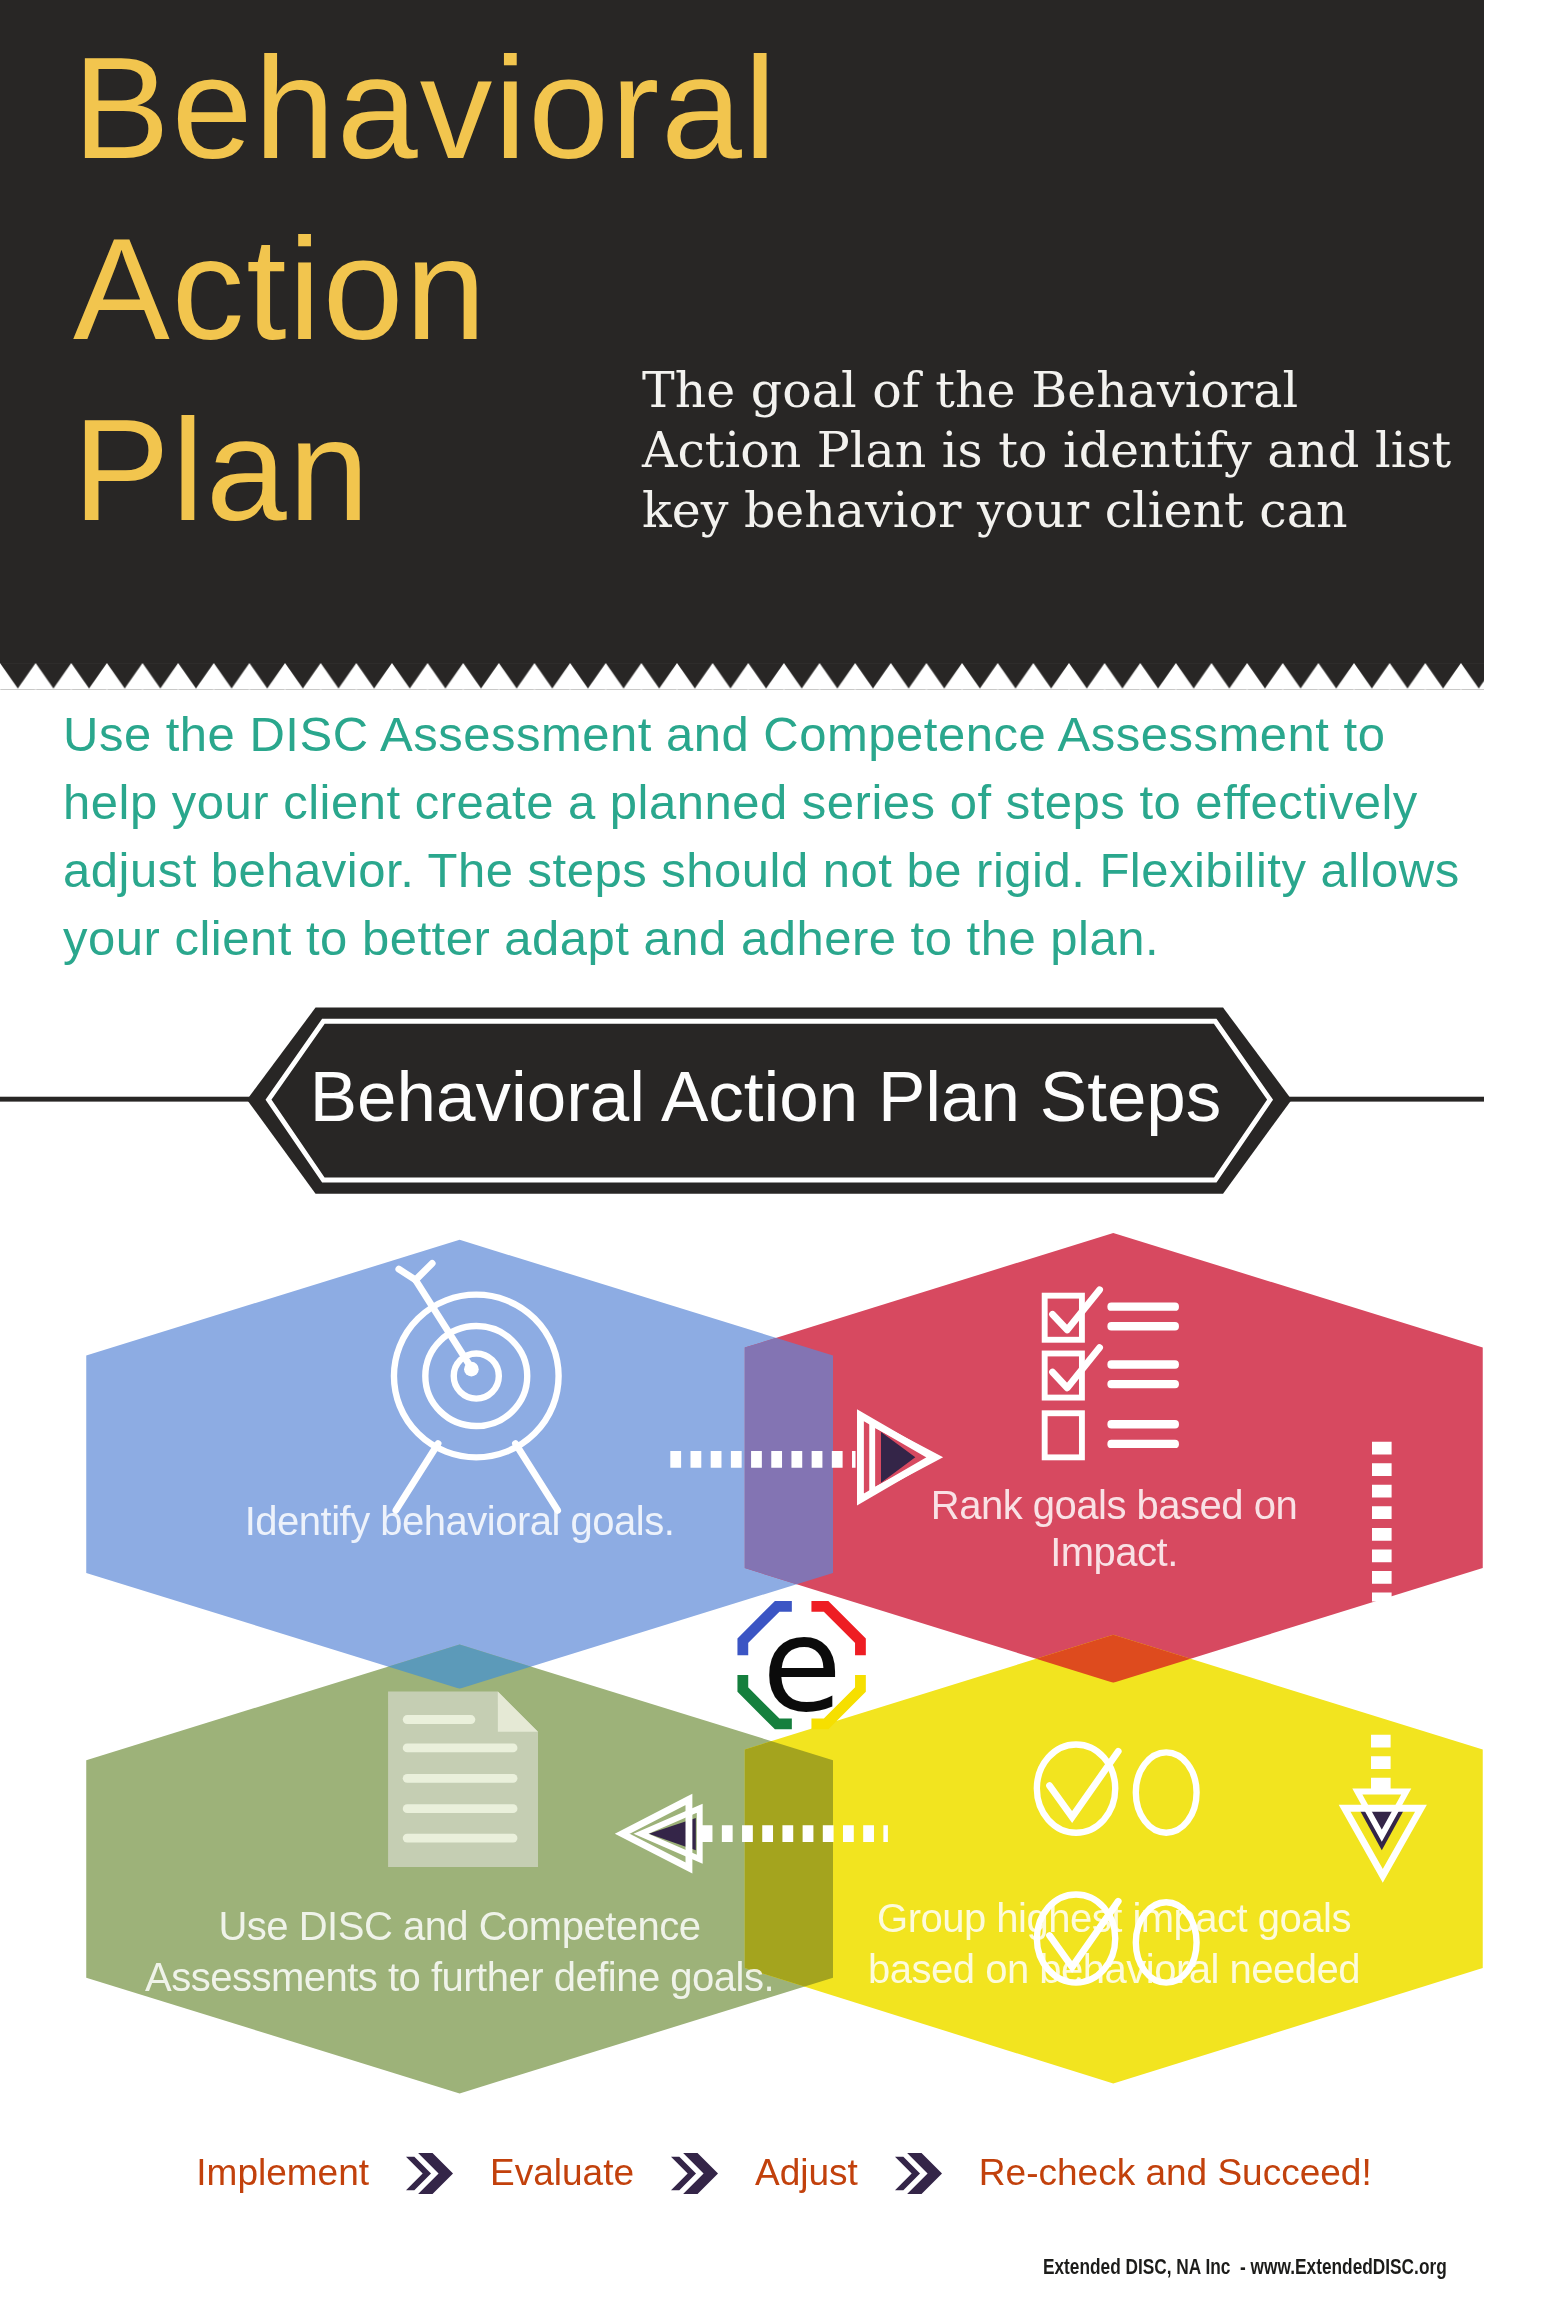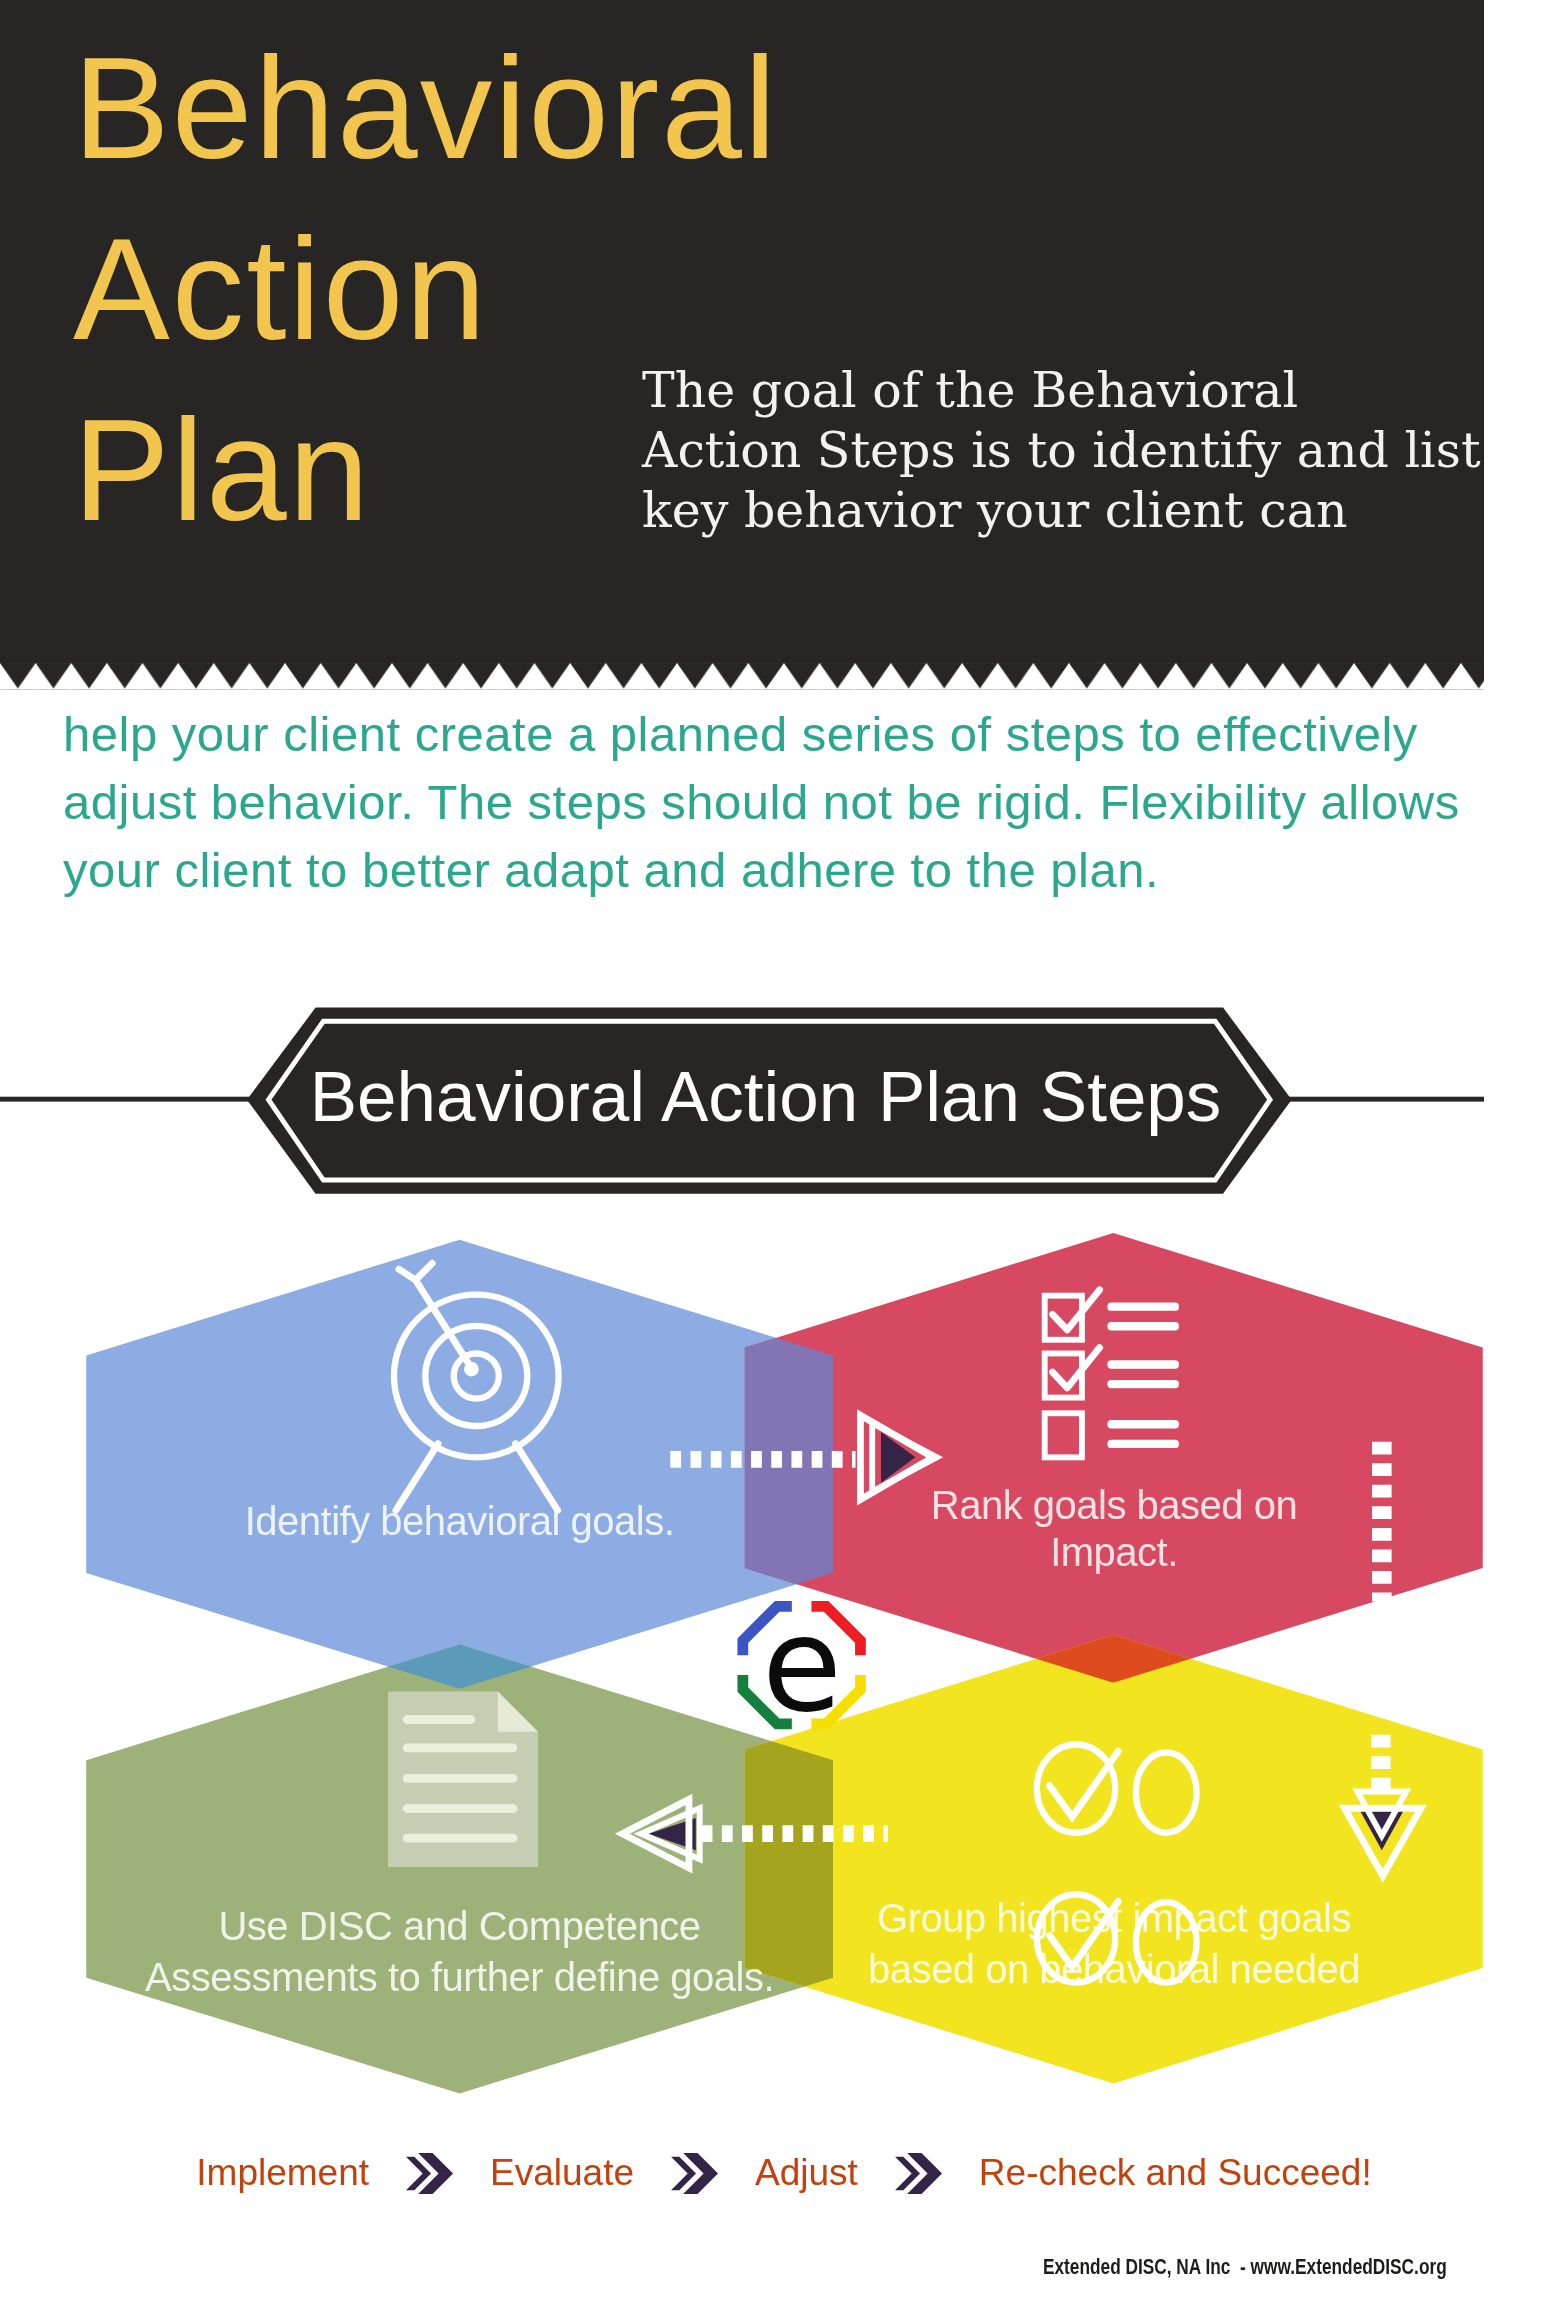--- a/index.html
+++ b/index.html
@@ -50,35 +50,36 @@
 <div id="canvas">
 
   <header class="hero">
     <h1 class="title">
       <span>Behavioral</span>
       <span>Action</span>
       <span>Plan</span>
     </h1>
     <p class="intro">
       <span>The goal of the Behavioral</span>
-      <span>Action Steps is to identify and list</span>
+      <span>Action Plan is to identify and list</span>
       <span>key behavior your client can</span>
     </p>
   </header>
 
   <svg class="zig" width="1568" height="26.5" viewBox="0 0 1600 27">
     <defs>
       <pattern id="zz" width="36.36" height="27" patternUnits="userSpaceOnUse">
         <path d="M0 0 L18.18 26 L36.36 0 Z" fill="#282625"></path>
       </pattern>
     </defs>
     <rect x="0" y="0" width="1600" height="27" fill="url(#zz)"></rect>
   </svg>
 
   <p class="desc">
+    <span>Use the DISC Assessment and Competence Assessment to</span>
     <span>help your client create a planned series of steps to effectively</span>
     <span>adjust behavior. The steps should not be rigid. Flexibility allows</span>
     <span>your client to better adapt and adhere to the plan.</span>
   </p>
 
   <svg id="diagram" width="1568" height="2313" viewBox="0 0 1600 2360">
     <defs>
       <clipPath id="clip-blue">
           <polygon points="469,1265 850,1383 850,1605 469,1723 88,1605 88,1383"></polygon>
         </clipPath>

